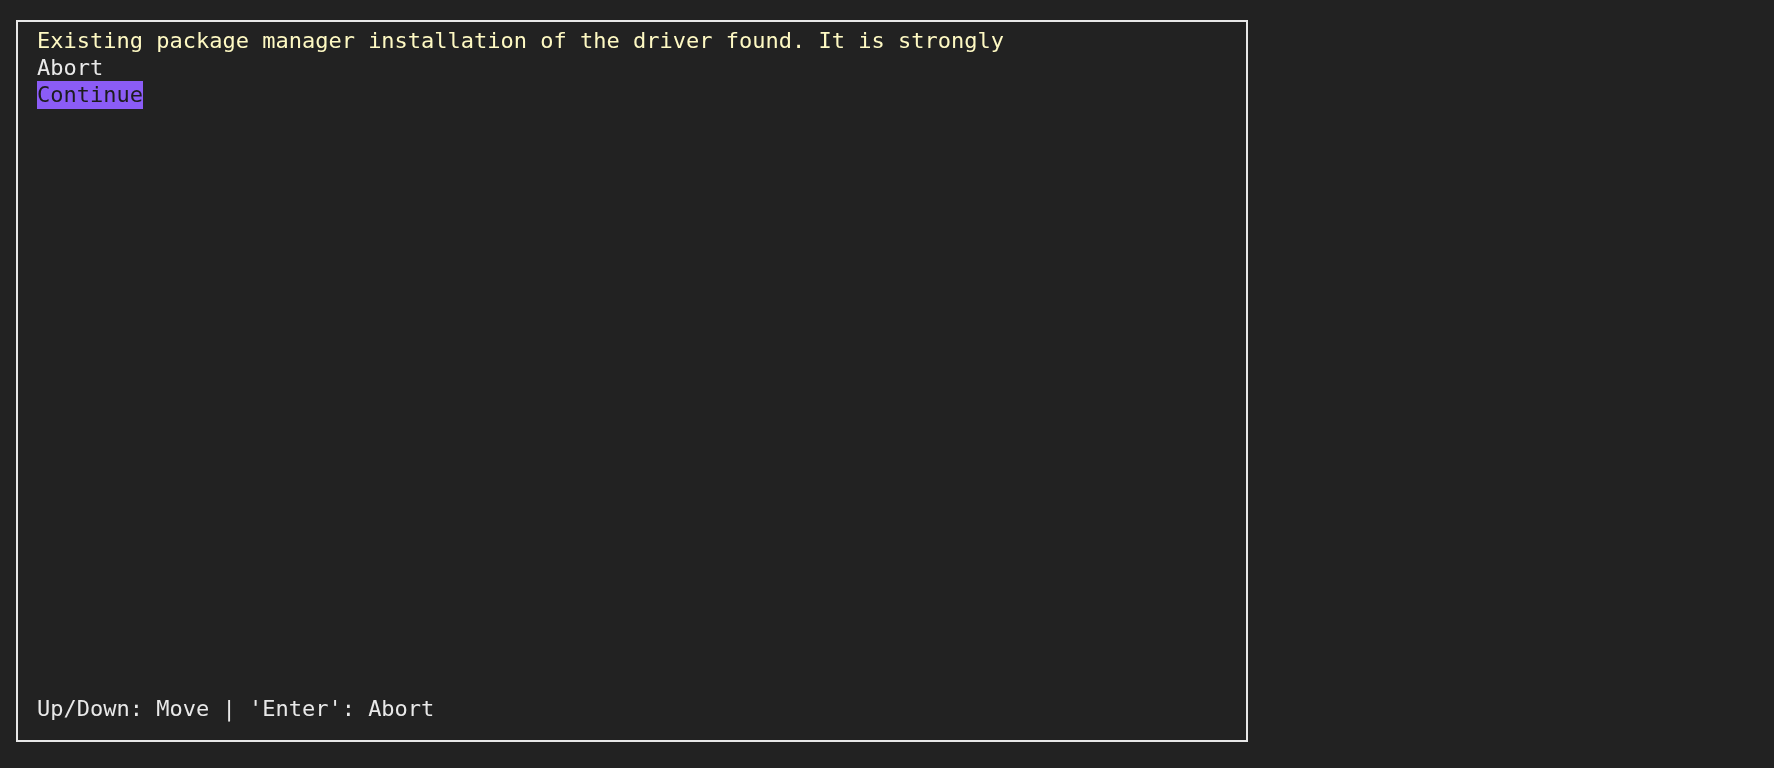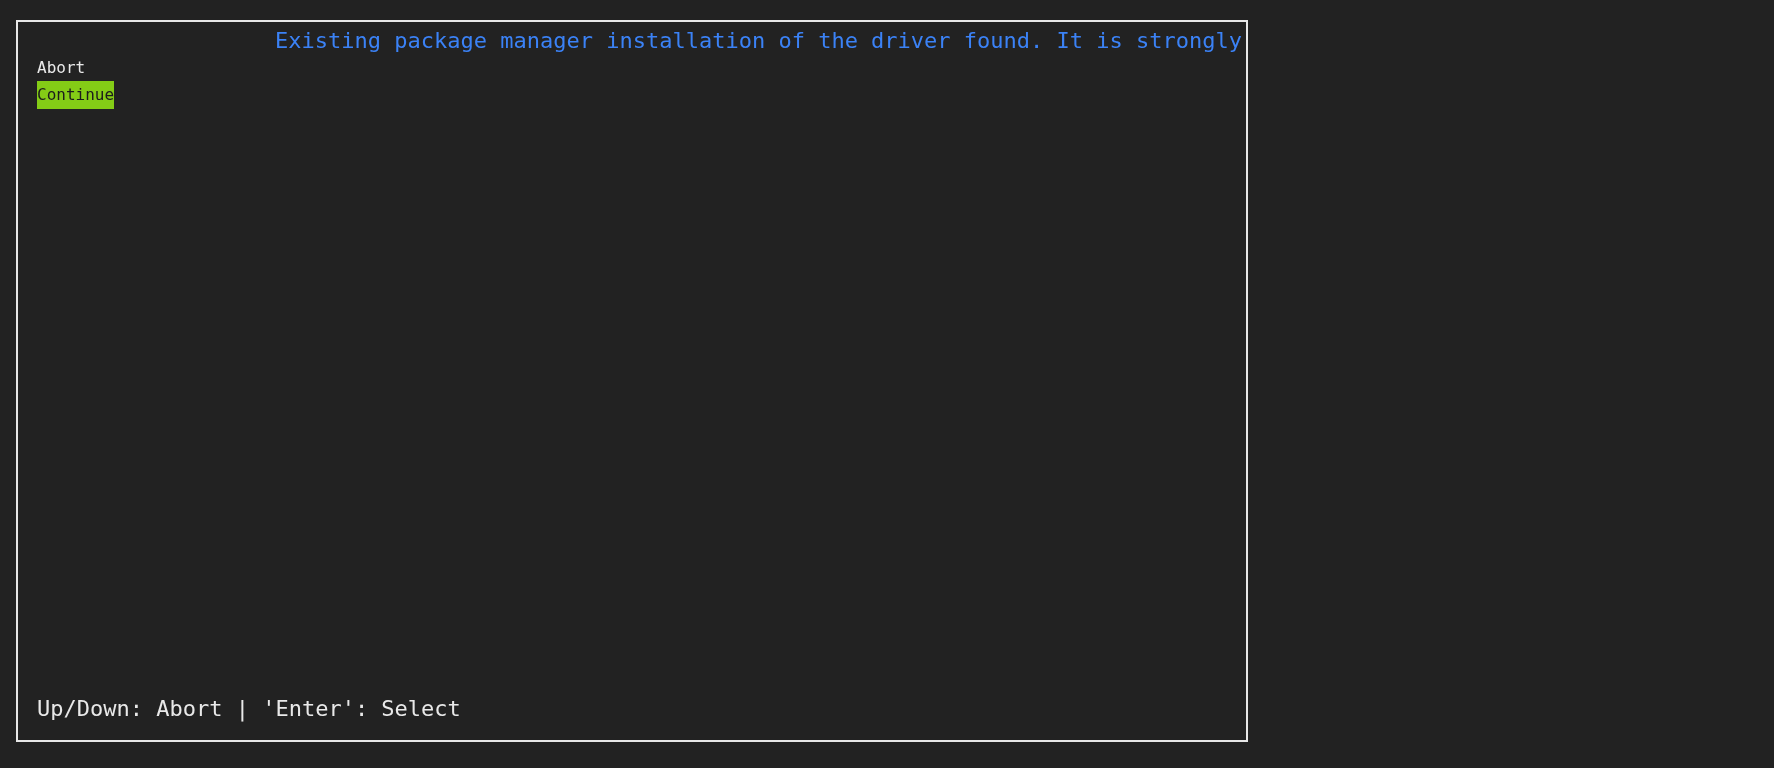--- a/index.html
+++ b/index.html
@@ -39,49 +39,48 @@
     top: 5px;
     right: 4px;
     bottom: 4px;
   }
 
   .tui-line {
     height: 27.2px;
     line-height: 27.2px;
     font-size: 22px;
     letter-spacing: 0px;
-    color: #3b82f6;
+    color: #fef9c3;
     white-space: pre;
     font-family: "DejaVu Sans Mono", "Liberation Mono", monospace;
-    text-align: right;
   }
 
   .message-line {
     font-size: 22px;
   }
 
   .menu-item {
     display: block;
     width: max-content;
     height: 27.2px;
     line-height: 27.2px;
-    font-size: 16px;
+    font-size: 22px;
     white-space: pre;
     color: #e9e9e9;
     background: transparent;
     padding: 0;
     margin: 0;
     border: 0;
     font-family: "DejaVu Sans Mono", "Liberation Mono", monospace;
     text-align: left;
     cursor: default;
   }
 
   .menu-item.selected {
-    background: #84cc16;
+    background: #8b5cf6;
     color: #1c1c1c;
   }
 
   
   #dialog-spacer {
     flex: 1 1 auto;
   }
 
   #dialog-inner {
     display: flex;
@@ -112,19 +111,19 @@
           <div class="tui-line message-line">Existing package manager installation of the driver found. It is strongly</div>
         </div>
 
         <div>
           <div class="menu-item">Abort</div>
           <div class="menu-item selected">Continue</div>
         </div>
 
         <div id="dialog-spacer"></div>
 
-        <div id="hint-bar">Up/Down: Abort | 'Enter': Select</div>
+        <div id="hint-bar">Up/Down: Move | 'Enter': Abort</div>
 
       </div>
     </div>
   </div>
 
 </div>
 
 </body></html>

